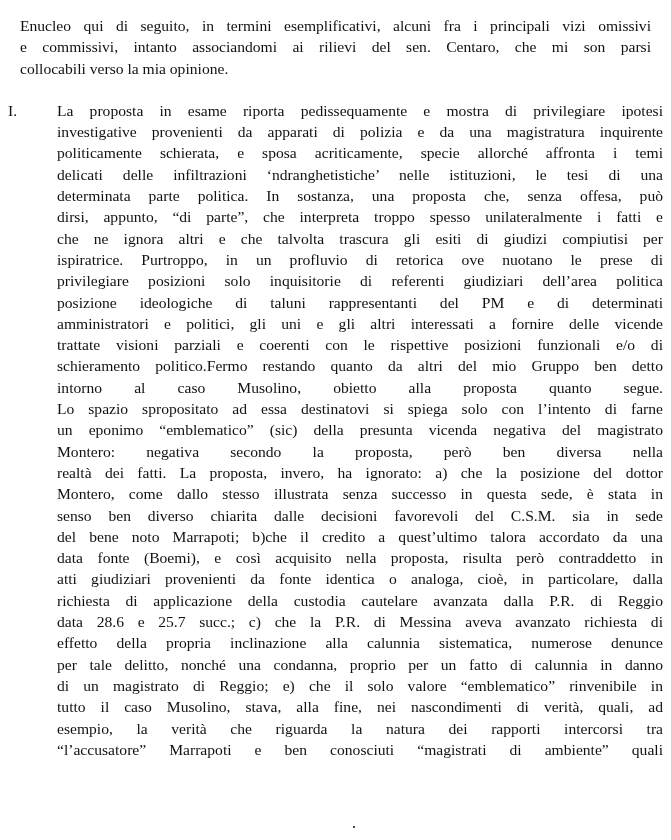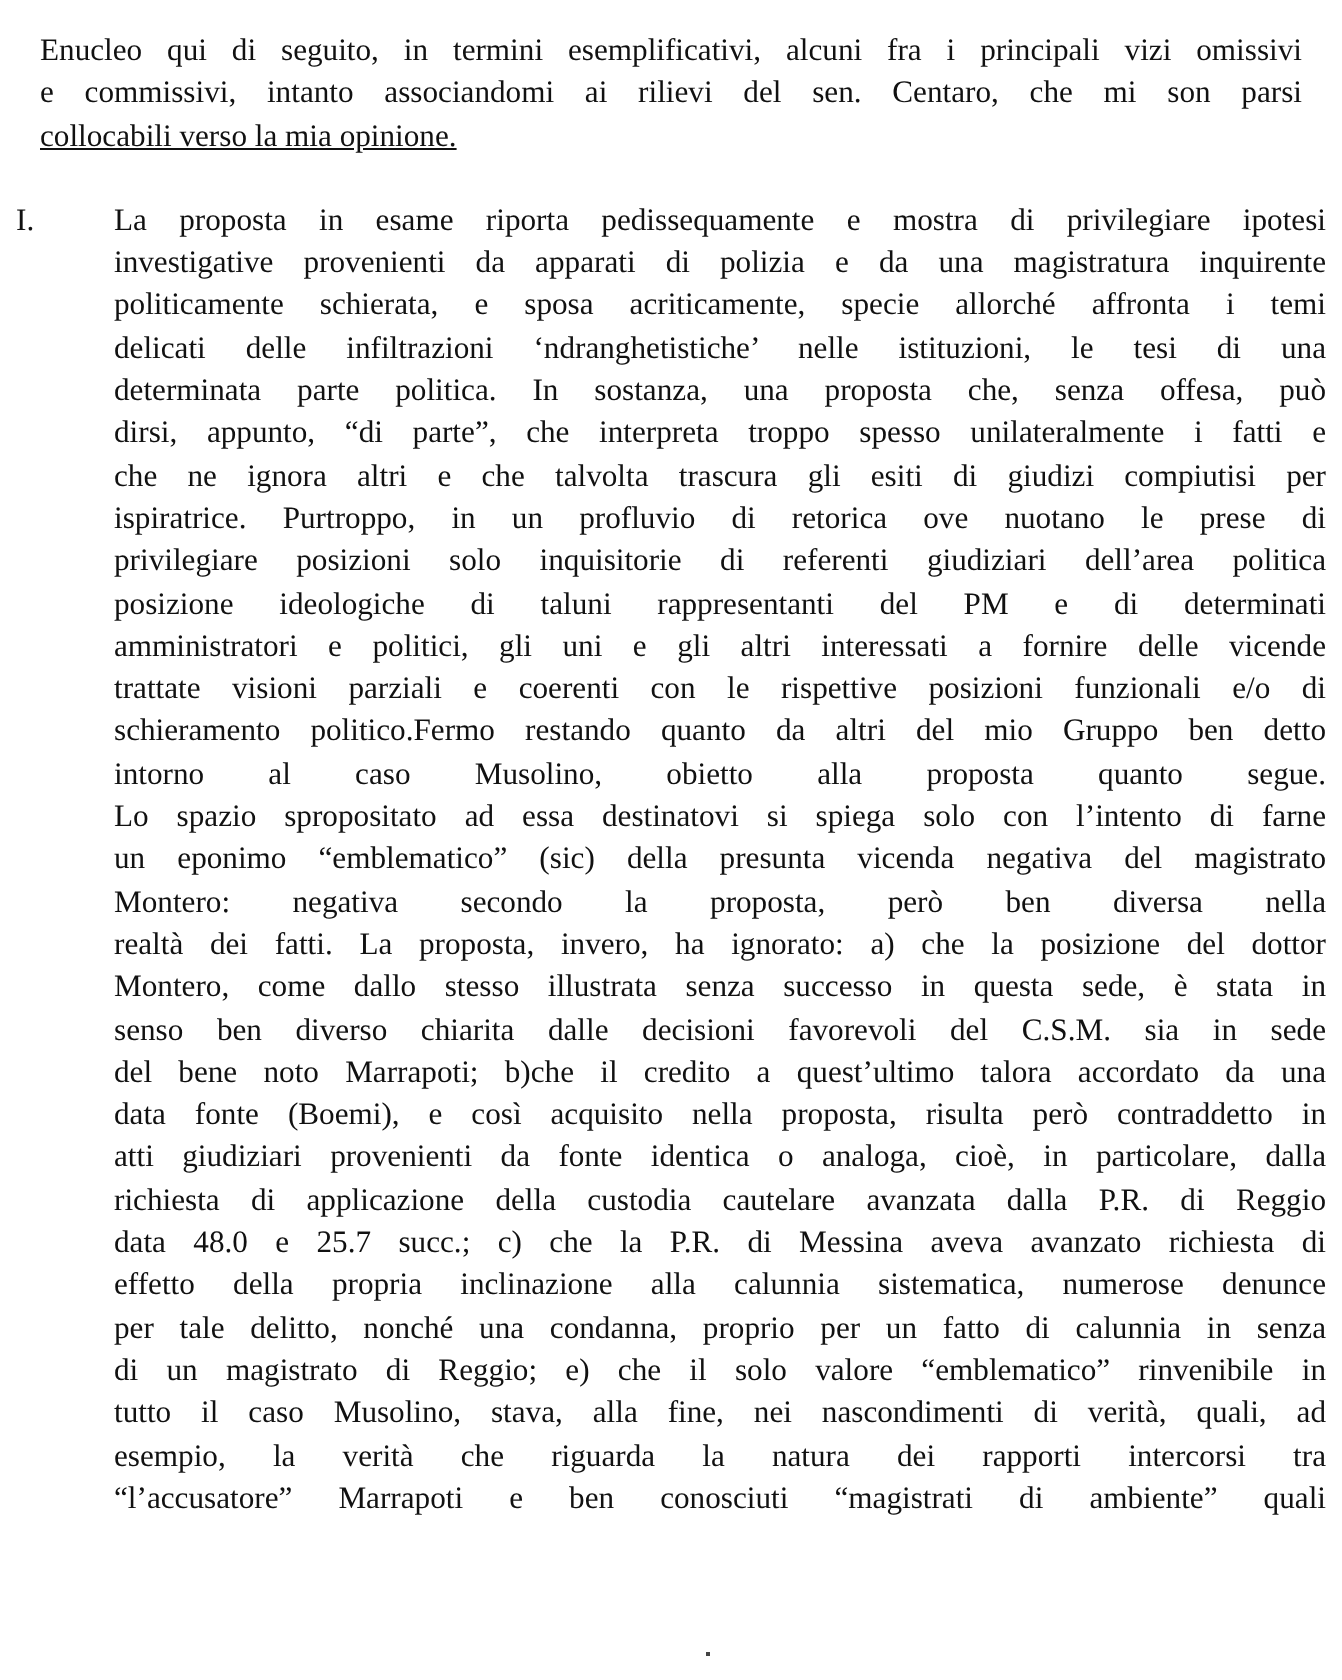--- a/index.html
+++ b/index.html
@@ -10,21 +10,21 @@
     font-size: 15.6px;
     line-height: 21.3px;
     position: relative;
   }
   .page { position: absolute; left: 8px; top: 3px; width: 655px; }
   .intro { text-align: justify; margin: 12px; }
   .item { display: flex; margin-top: 21px; }
   .item-num { width: 49px; flex: none; }
   .item-text { flex: 1; text-align: justify; margin: 0; }
   .line { display: block; text-align: justify; text-align-last: justify; white-space: nowrap; }
-  .line.last { text-align-last: left; text-decoration: underline; }
+  .line.last { text-align-last: left; }
   .page-mark { position: absolute; left: 353px; top: 826px; width: 2px; height: 2px; background: #444; }
 </style>
 </head>
 <body>
 
 <div class="page">
   <p class="intro" id="intro">
       <span class="line">Enucleo qui di seguito, in termini esemplificativi, alcuni fra i principali vizi omissivi</span>
       <span class="line">e commissivi, intanto associandomi ai rilievi del sen. Centaro, che mi son parsi</span>
       <span class="line last">collocabili verso la mia opinione.</span>
@@ -49,23 +49,23 @@
         <span class="line">Lo spazio spropositato ad essa destinatovi si spiega solo con l’intento di farne</span>
         <span class="line">un eponimo “emblematico” (sic) della presunta vicenda negativa del magistrato</span>
         <span class="line">Montero: negativa secondo la proposta, però ben diversa nella</span>
         <span class="line">realtà dei fatti. La proposta, invero, ha ignorato: a) che la posizione del dottor</span>
         <span class="line">Montero, come dallo stesso illustrata senza successo in questa sede, è stata in</span>
         <span class="line">senso ben diverso chiarita dalle decisioni favorevoli del C.S.M. sia in sede</span>
         <span class="line">del bene noto Marrapoti; b)che il credito a quest’ultimo talora accordato da una</span>
         <span class="line">data fonte (Boemi), e così acquisito nella proposta, risulta però contraddetto in</span>
         <span class="line">atti giudiziari provenienti da fonte identica o analoga, cioè, in particolare, dalla</span>
         <span class="line">richiesta di applicazione della custodia cautelare avanzata dalla P.R. di Reggio</span>
-        <span class="line">data 48.0 e 25.7 succ.; c) che la P.R. di Messina aveva avanzato richiesta di</span>
+        <span class="line">data 28.6 e 25.7 succ.; c) che la P.R. di Messina aveva avanzato richiesta di</span>
         <span class="line">effetto della propria inclinazione alla calunnia sistematica, numerose denunce</span>
-        <span class="line">per tale delitto, nonché una condanna, proprio per un fatto di calunnia in senza</span>
+        <span class="line">per tale delitto, nonché una condanna, proprio per un fatto di calunnia in danno</span>
         <span class="line">di un magistrato di Reggio; e) che il solo valore “emblematico” rinvenibile in</span>
         <span class="line">tutto il caso Musolino, stava, alla fine, nei nascondimenti di verità, quali, ad</span>
         <span class="line">esempio, la verità che riguarda la natura dei rapporti intercorsi tra</span>
         <span class="line">“l’accusatore” Marrapoti e ben conosciuti “magistrati di ambiente” quali</span>
       </p>
   </div>
 </div>
 <div class="page-mark"></div>
 
 </body></html>

